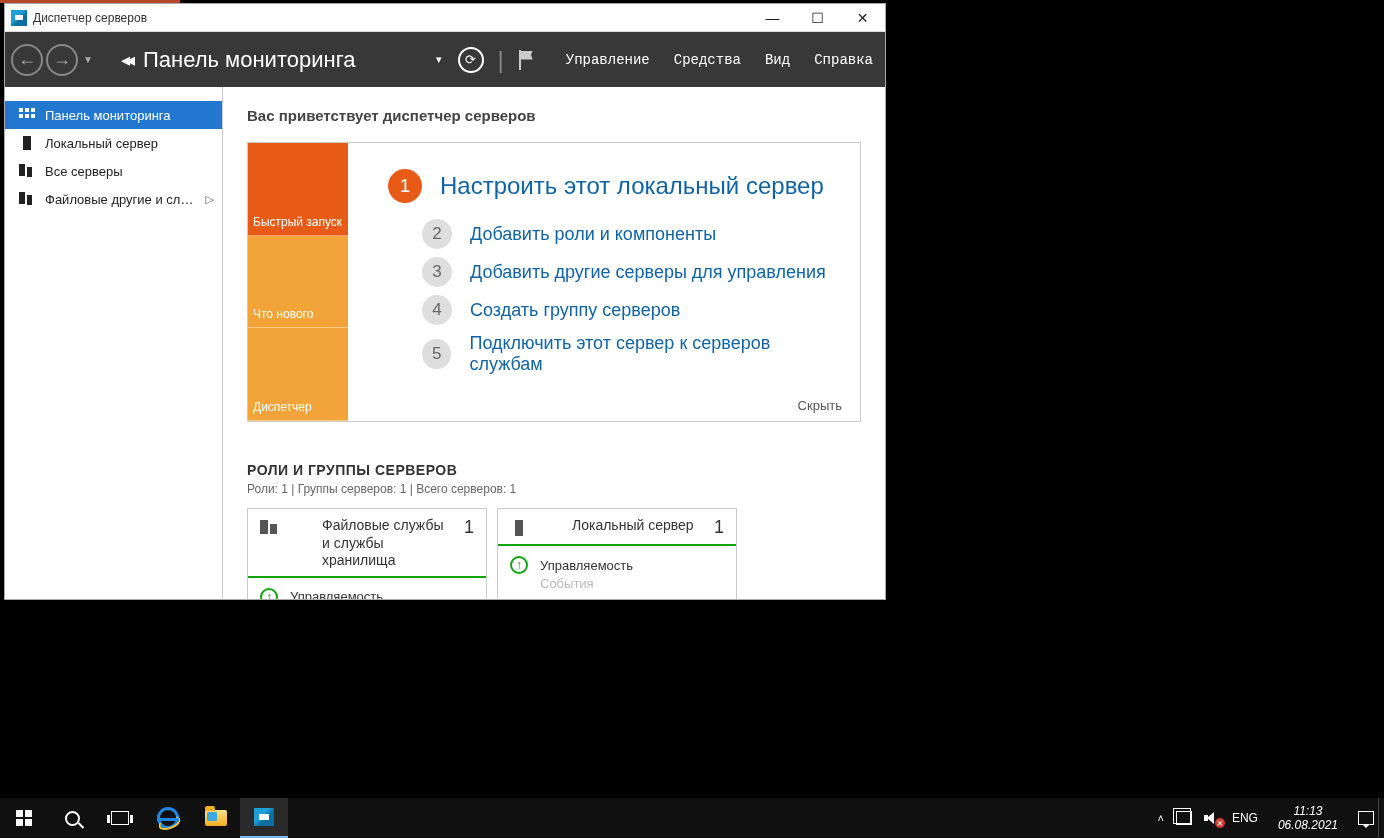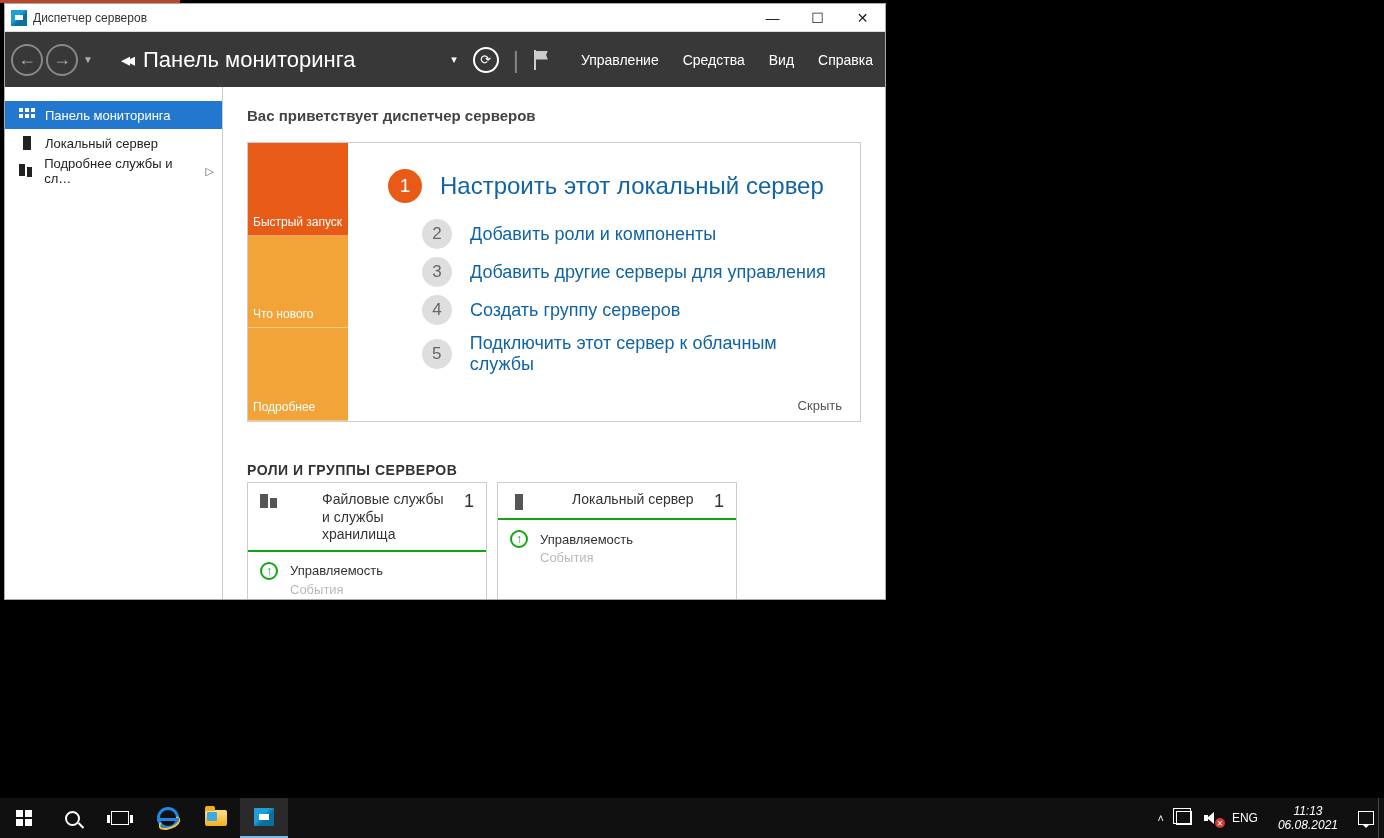--- a/index.html
+++ b/index.html
@@ -107,21 +107,21 @@
     width: 22px; height: 20px; position: relative; margin: 0 16px 0 6px;
   }
   .flag-icon::before{
     content:""; position:absolute; left:3px; top:0; width:2px; height:20px; background:#ccc;
   }
   .flag-icon::after{
     content:""; position:absolute; left:5px; top:1px; width:12px; height:9px;
     background:#ccc; clip-path: polygon(0 0, 100% 0, 85% 50%, 100% 100%, 0 100%);
   }
   .menu-item {
-    color: #fff; font-size: 14px; margin: 0 12px;
+    color: #fff; font-size: 14px; margin: 0 12px; font-family: Liberation Mono, monospace;
   }
 
   
   .body {
     flex: 1; display: flex; overflow: hidden;
   }
   .sidebar {
     width: 218px;
     background: #fff;
     border-right: 1px solid #ccc;
@@ -316,38 +316,42 @@
               <span></span>
           </div>
           <span>Панель мониторинга</span>
         </div>
         <div class="side-item">
           <div class="side-icon icon-server"></div>
           <span>Локальный сервер</span>
         </div>
         <div class="side-item">
           <div class="side-icon icon-servers"></div>
-          <span>Подробнее службы и сл…</span>
+          <span>Все серверы</span>
+        </div>
+        <div class="side-item">
+          <div class="side-icon icon-servers"></div>
+          <span>Файловые другие и сл…</span>
           <span class="side-expand">▷</span>
         </div>
       </div>
 
       <div class="main">
         <div class="welcome">Вас приветствует диспетчер серверов</div>
 
         <div class="welcome-panel">
           <div class="tiles">
             <div class="tile quick">
               <span>Быстрый запуск</span>
             </div>
             <div class="tile new">
               <span>Что нового</span>
             </div>
             <div class="tile more">
-              <span>Подробнее</span>
+              <span>Диспетчер</span>
             </div>
           </div>
           <div class="steps-wrap">
             <div class="step-row primary">
               <div class="step-num">1</div>
               <div class="step-link">Настроить этот локальный сервер</div>
             </div>
             <div class="step-sub">
               <div class="step-row">
                 <div class="step-num">2</div>
@@ -356,28 +360,29 @@
               <div class="step-row">
                 <div class="step-num">3</div>
                 <div class="step-link">Добавить другие серверы для управления</div>
               </div>
               <div class="step-row">
                 <div class="step-num">4</div>
                 <div class="step-link">Создать группу серверов</div>
               </div>
               <div class="step-row">
                 <div class="step-num">5</div>
-                <div class="step-link">Подключить этот сервер к облачным службы</div>
+                <div class="step-link">Подключить этот сервер к серверов службам</div>
               </div>
             </div>
             <div class="hide-link">Скрыть</div>
           </div>
         </div>
 
         <div class="roles-heading">РОЛИ И ГРУППЫ СЕРВЕРОВ</div>
+        <div class="roles-sub">Роли: 1 | Группы серверов: 1 | Всего серверов: 1</div>
 
         <div class="cards">
           <div class="card">
             <div class="card-head">
               <div class="card-icon storage"></div>
               <div class="card-title">Файловые службы и службы хранилища</div>
               <div class="card-count">1</div>
             </div>
             <div class="card-hr"></div>
             <div class="card-row">

